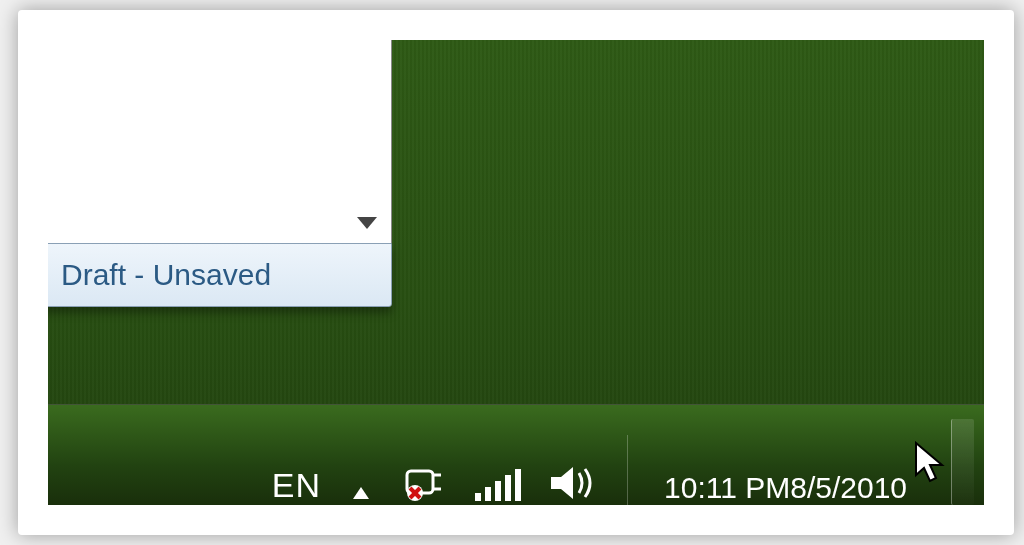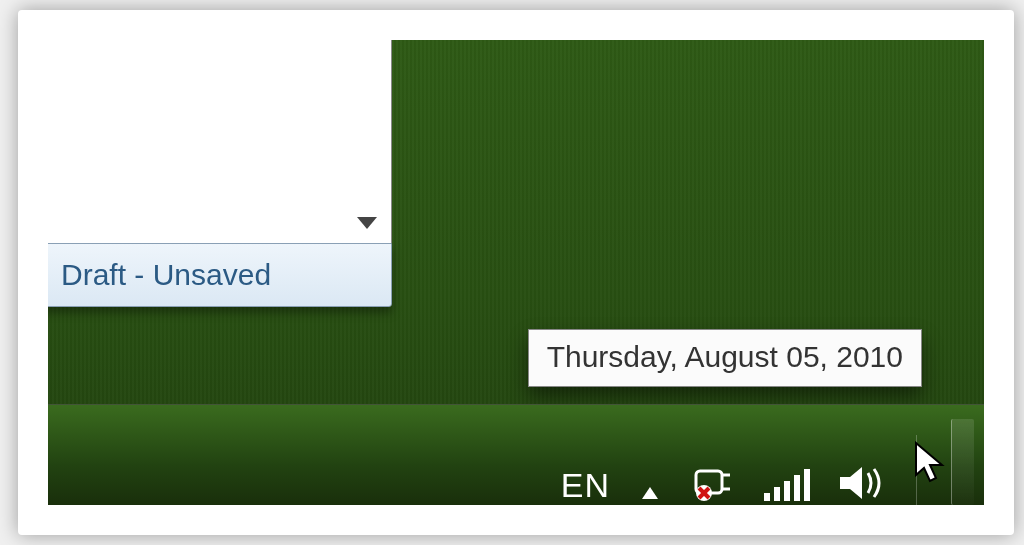--- a/index.html
+++ b/index.html
@@ -139,21 +139,20 @@
 <div class="frame">
   <div class="desktop">
 
     <div class="app-window">
       <div class="app-client">
         <div class="dropdown-caret"></div>
       </div>
       <div class="app-status">Draft - Unsaved</div>
     </div>
 
-    <div class="tooltip">Thursday, August 05, 2010</div>
 
     <div class="taskbar">
       <div class="tray">
 
         <div class="lang">EN</div>
 
         <div class="up-triangle">
           <svg width="24" height="24" viewBox="0 0 24 24">
             <polygon points="12,6 20,18 4,18" fill="#ffffff"></polygon>
           </svg>
@@ -184,20 +183,24 @@
         <div class="volume-icon">
           <svg width="50" height="44" viewBox="0 0 50 44">
             <polygon points="2,16 12,16 24,6 24,38 12,28 2,28" fill="#fff"></polygon>
             <path d="M30 12 Q36 22 30 32" fill="none" stroke="#fff" stroke-width="3"></path>
             <path d="M36 8  Q46 22 36 36" fill="none" stroke="#fff" stroke-width="3"></path>
           </svg>
         </div>
 
         <div style="width:1px;height:70px;background:rgba(255,255,255,.25);"></div>
 
+        <div class="clock">
+          <div>10:11 PM</div>
+          <div>8/5/2010</div>
+        </div>
 
         <div class="show-desktop"></div>
 
       </div>
     </div>
 
     <div class="cursor">
       <svg width="32" height="44" viewBox="0 0 32 44">
         <polygon points="2,2 2,34 10,27 16,40 22,37 16,24 28,24" fill="#ffffff" stroke="#000" stroke-width="2"></polygon>
       </svg>

